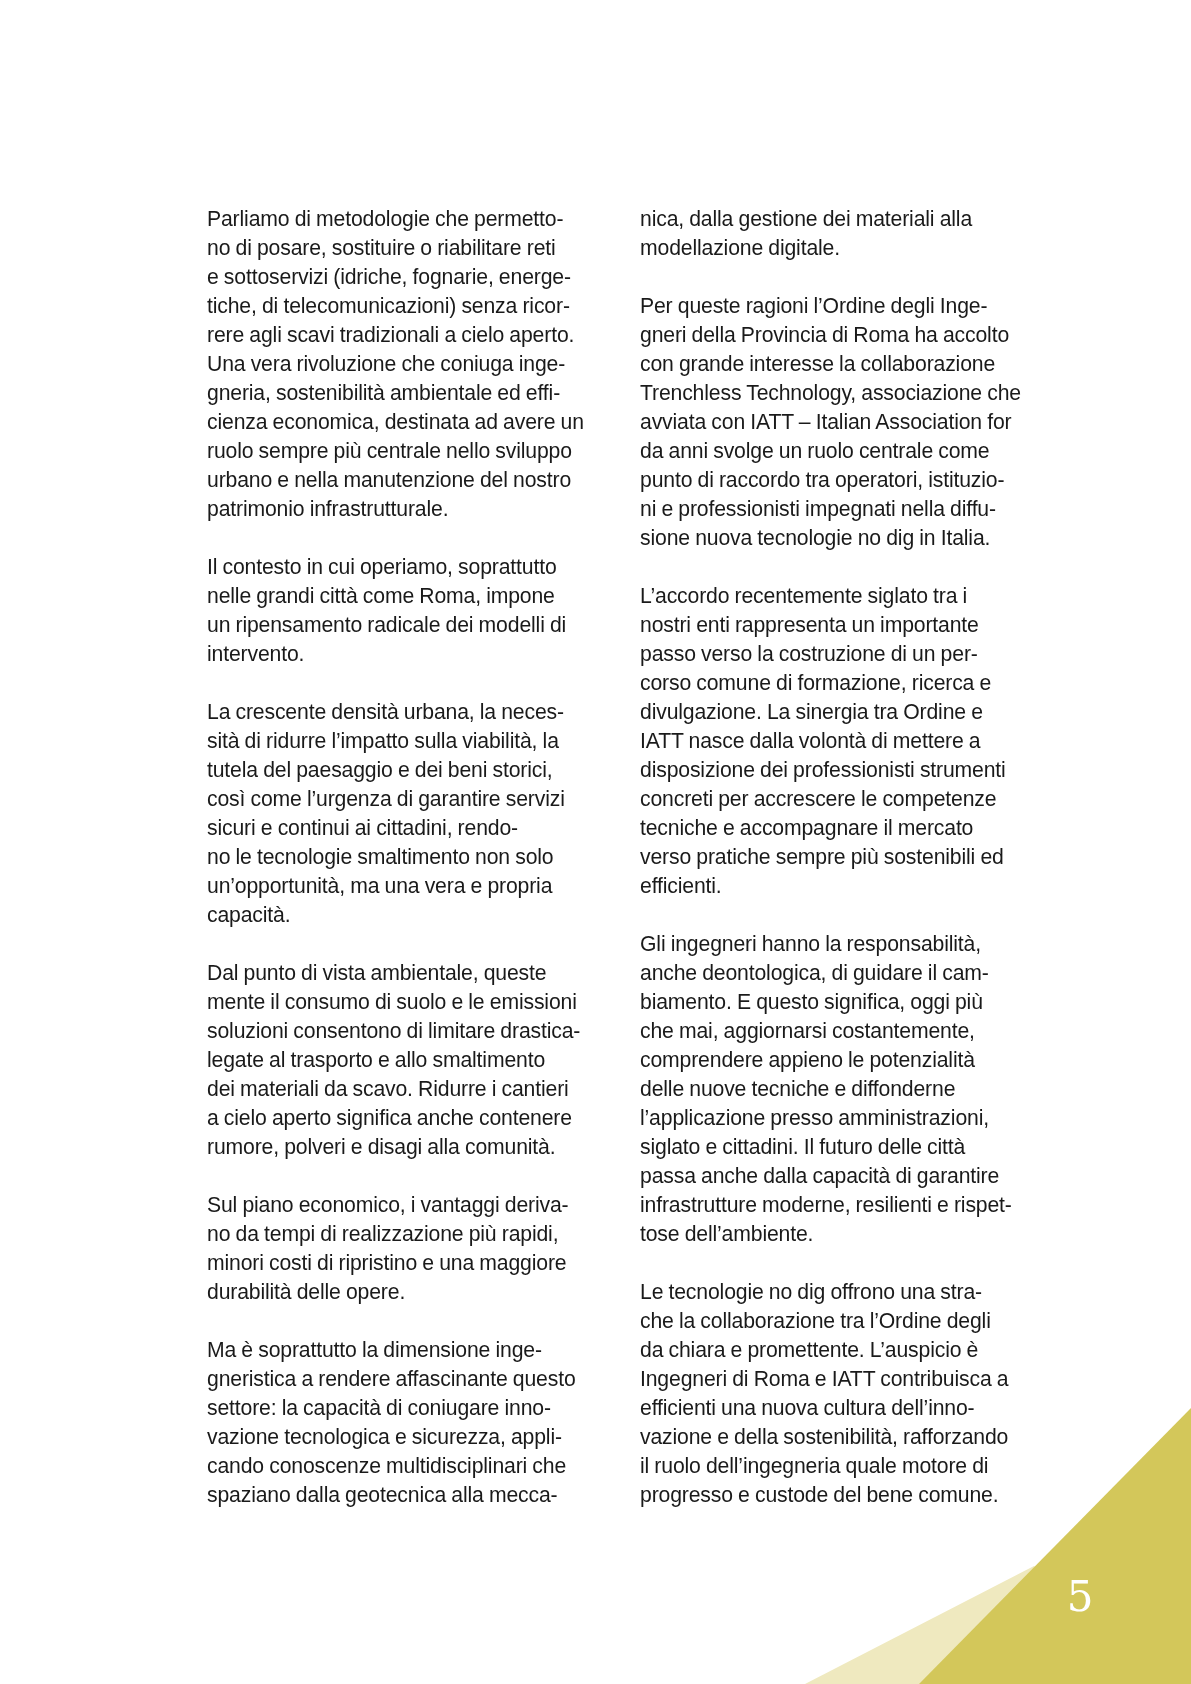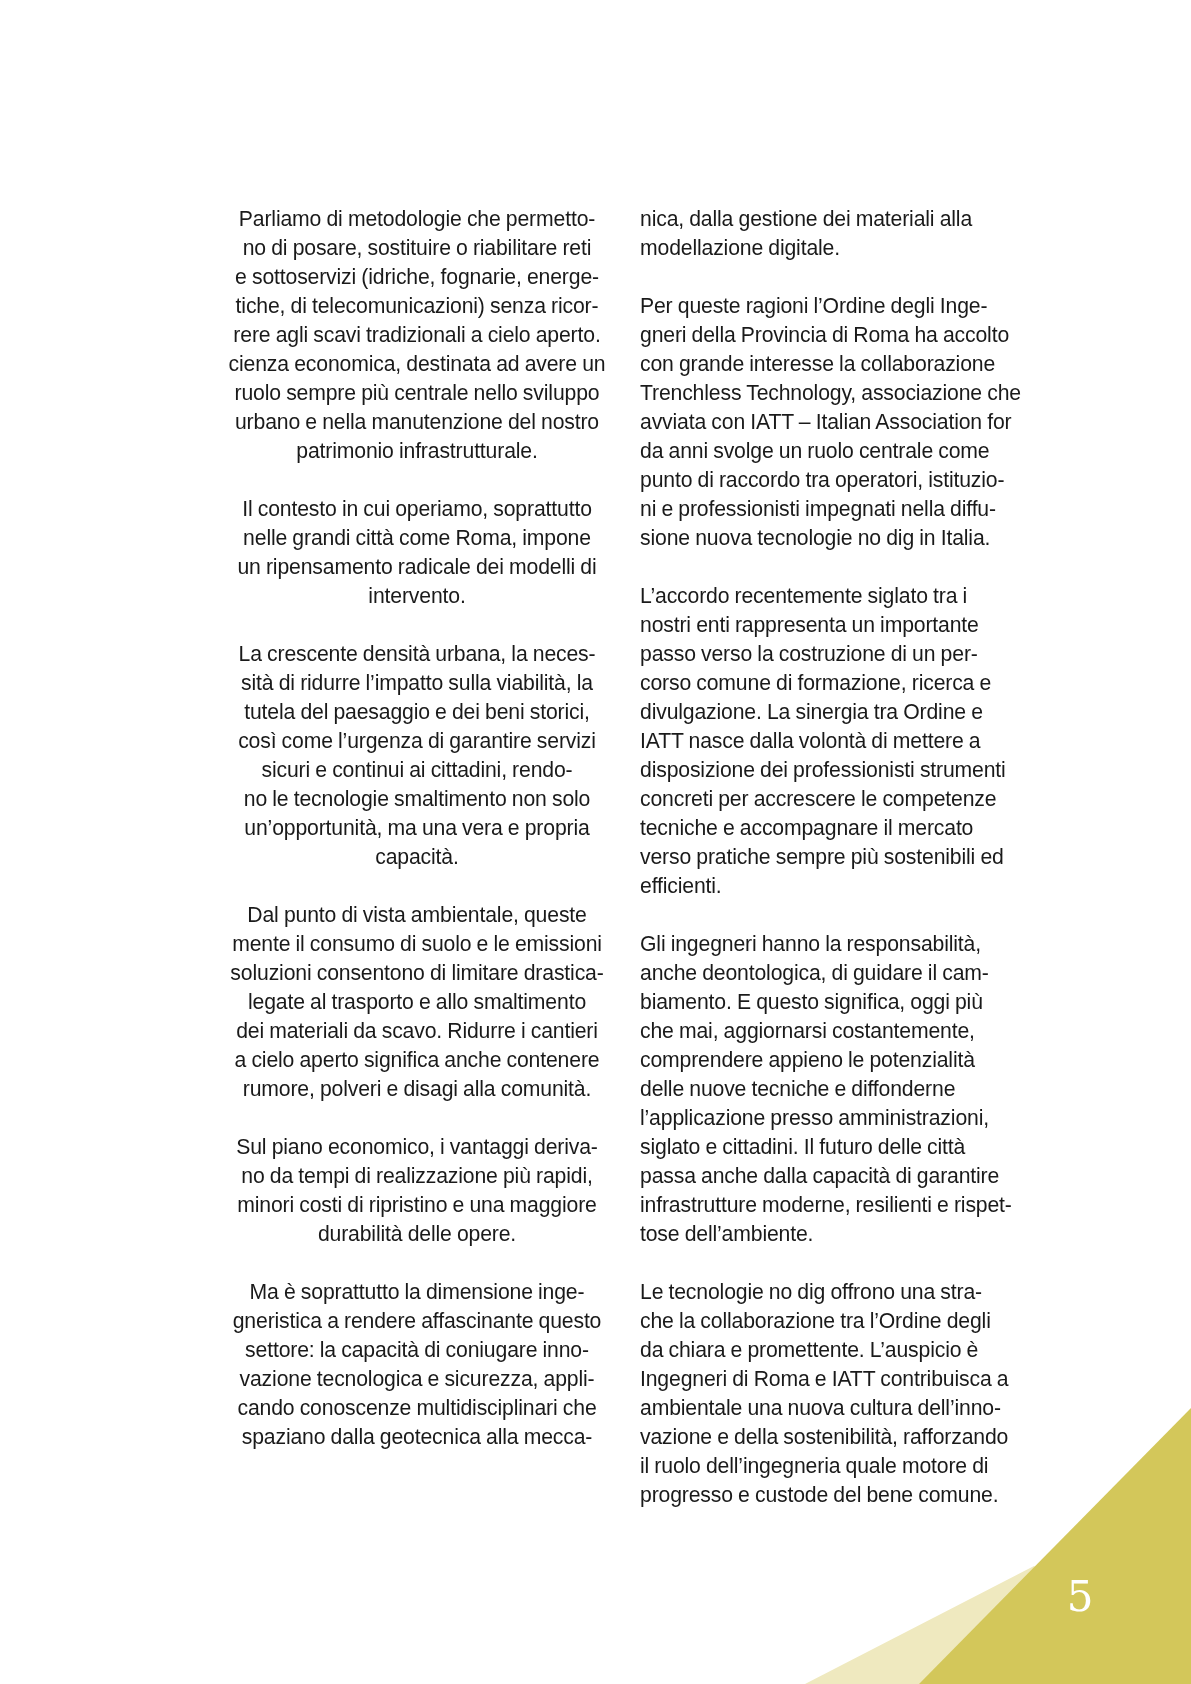--- a/index.html
+++ b/index.html
@@ -14,21 +14,21 @@
     }
     .column {
       position: absolute;
       top: 204px;
       width: 420px;
       font-size: 21.2px;
       line-height: 29px;
       letter-spacing: -0.15px;
       word-spacing: -0.5px;
     }
-    .col-left { left: 207px; text-align: center; }
+    .col-left { left: 207px; }
     .col-right { left: 640px; }
     .para { margin: 0 0 29px 0; }
     .line { display: block; white-space: nowrap; }
     .decor {
       position: absolute;
       left: 0; top: 0;
       width: 1191px; height: 1684px;
       pointer-events: none;
     }
     .page-number {
@@ -46,20 +46,22 @@
 </head>
 <body style="color: rgb(26, 26, 26);">
 
 <div class="column col-left">
     <p class="para">
       <span class="line">Parliamo di metodologie che permetto-</span>
       <span class="line">no di posare, sostituire o riabilitare reti</span>
       <span class="line">e sottoservizi (idriche, fognarie, energe-</span>
       <span class="line">tiche, di telecomunicazioni) senza ricor-</span>
       <span class="line">rere agli scavi tradizionali a cielo aperto.</span>
+      <span class="line">Una vera rivoluzione che coniuga inge-</span>
+      <span class="line">gneria, sostenibilità ambientale ed effi-</span>
       <span class="line">cienza economica, destinata ad avere un</span>
       <span class="line">ruolo sempre più centrale nello sviluppo</span>
       <span class="line">urbano e nella manutenzione del nostro</span>
       <span class="line">patrimonio infrastrutturale.</span>
     </p>
     <p class="para">
       <span class="line">Il contesto in cui operiamo, soprattutto</span>
       <span class="line">nelle grandi città come Roma, impone</span>
       <span class="line">un ripensamento radicale dei modelli di</span>
       <span class="line">intervento.</span>
@@ -138,21 +140,21 @@
       <span class="line">siglato e cittadini. Il futuro delle città</span>
       <span class="line">passa anche dalla capacità di garantire</span>
       <span class="line">infrastrutture moderne, resilienti e rispet-</span>
       <span class="line">tose dell’ambiente.</span>
     </p>
     <p class="para">
       <span class="line">Le tecnologie no dig offrono una stra-</span>
       <span class="line">che la collaborazione tra l’Ordine degli</span>
       <span class="line">da chiara e promettente. L’auspicio è</span>
       <span class="line">Ingegneri di Roma e IATT contribuisca a</span>
-      <span class="line">ambientale una nuova cultura dell’inno-</span>
+      <span class="line">efficienti una nuova cultura dell’inno-</span>
       <span class="line">vazione e della sostenibilità, rafforzando</span>
       <span class="line">il ruolo dell’ingegneria quale motore di</span>
       <span class="line">progresso e custode del bene comune.</span>
     </p>
   </div>
 
 <svg class="decor" viewBox="0 0 1191 1684" xmlns="http://www.w3.org/2000/svg">
   <polygon id="tri-light" points="805,1684 1034,1566 1191,1684" fill="#efe9bf"></polygon>
   <polygon id="tri-dark" points="1191,1408 1191,1684 919,1684" fill="#d3c75a"></polygon>
 </svg>

